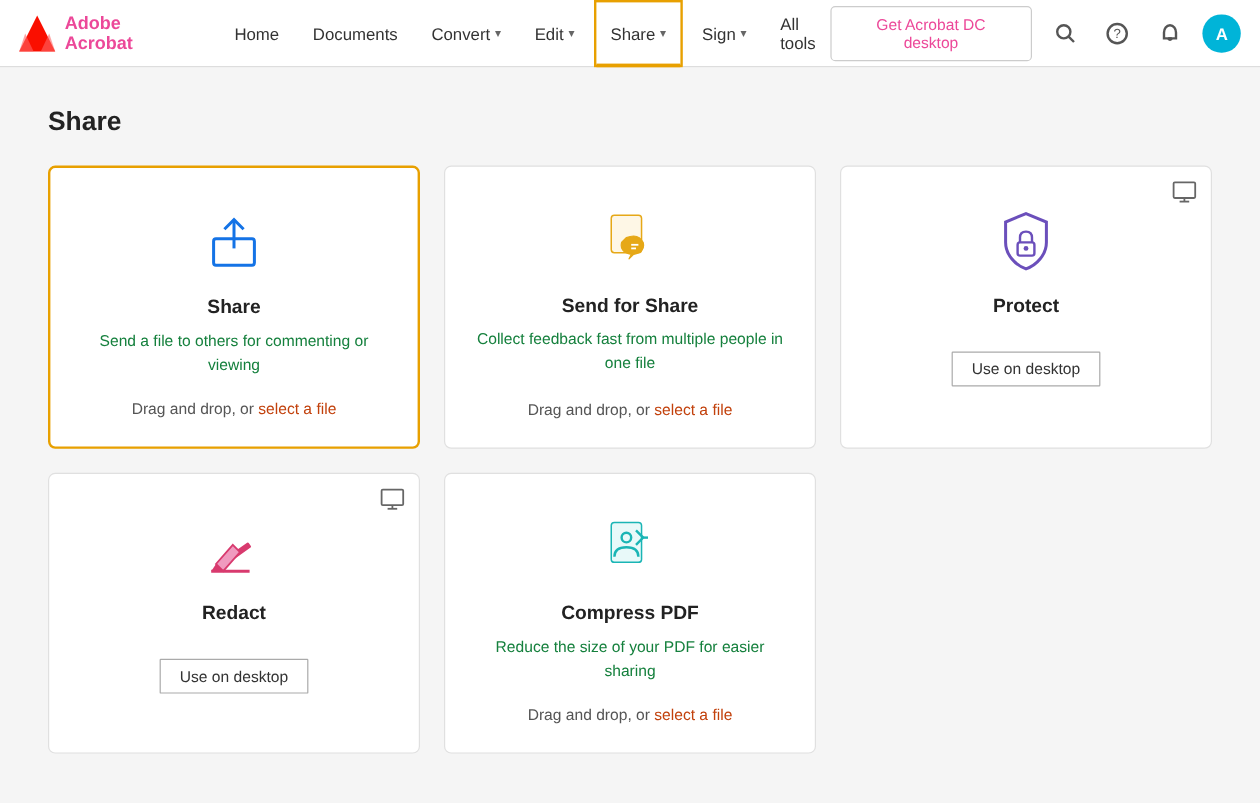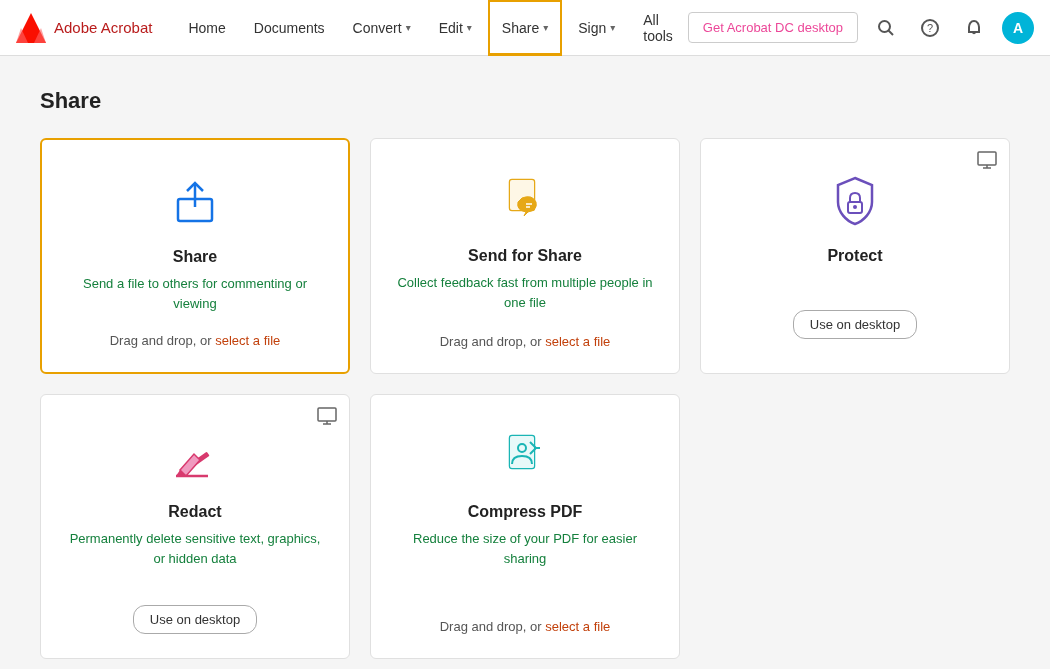--- a/index.html
+++ b/index.html
@@ -21,22 +21,22 @@
       align-items: center;
       gap: 8px;
       margin-right: 24px;
     }
     .brand-logo {
       width: 30px;
       height: 30px;
     }
     .brand-name {
       font-size: 15px;
-      font-weight: 400;
-      color: #b91c1c;
+      font-weight: 700;
+      color: #ec4899;
     }
     .nav-items {
       display: flex;
       align-items: center;
       gap: 4px;
       flex: 1;
     }
     .nav-item {
       padding: 6px 12px;
       font-size: 14px;
@@ -177,25 +177,25 @@
     }
     .card-link {
       color: #c2410c;
       cursor: pointer;
       text-decoration: none;
     }
     .btn-use-desktop {
       border: 1px solid #aaa;
       background: #fff;
       padding: 6px 16px;
-      border-radius: 12px;
+      border-radius: 1px;
       font-size: 13px;
       cursor: pointer;
       color: #333;
-      margin-top: 37px;
+      margin-top: 20px;
     }
 
     
     svg { overflow: visible; }
   </style>
 </head>
 <body>
 
 <nav class="navbar">
   <div class="navbar-brand">
@@ -327,21 +327,20 @@
       <div class="card-icon">
         <svg width="50" height="50" viewBox="0 0 50 50" fill="none">
 
           <rect x="22" y="30" width="18" height="5" rx="1" fill="#d83a6e" transform="rotate(-35 22 30)"></rect>
           <path d="M10 38 L24 22 L30 28 L16 44 Z" fill="#f09abf" stroke="#d83a6e" stroke-width="1.5"></path>
           <path d="M10 38 L6 44 L16 44 Z" fill="#d83a6e"></path>
           <line x1="6" y1="44" x2="38" y2="44" stroke="#d83a6e" stroke-width="2.5"></line>
         </svg>
       </div>
       <div class="card-title">Redact</div>
-      <div class="card-desc">Permanently delete sensitive text, graphics, or hidden data</div>
       <button class="btn-use-desktop">Use on desktop</button>
     </div>
 
     <div class="card">
       <div class="card-icon">
         <svg width="50" height="50" viewBox="0 0 50 50" fill="none">
 
           <rect x="10" y="4" width="24" height="32" rx="2" stroke="#1ab5b5" stroke-width="2.5" fill="none"></rect>
           <rect x="10" y="4" width="24" height="32" rx="2" fill="#e8f9f9"></rect>
 

